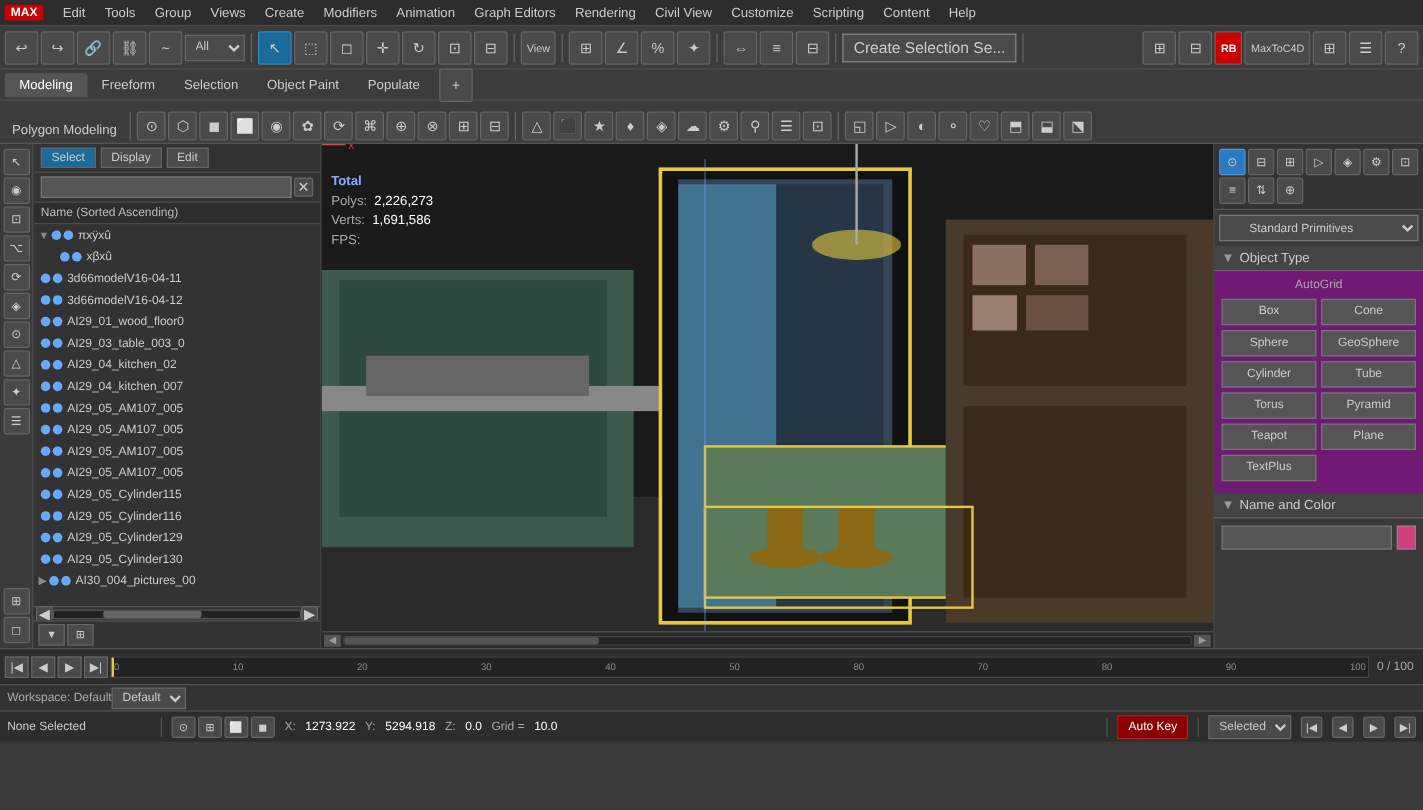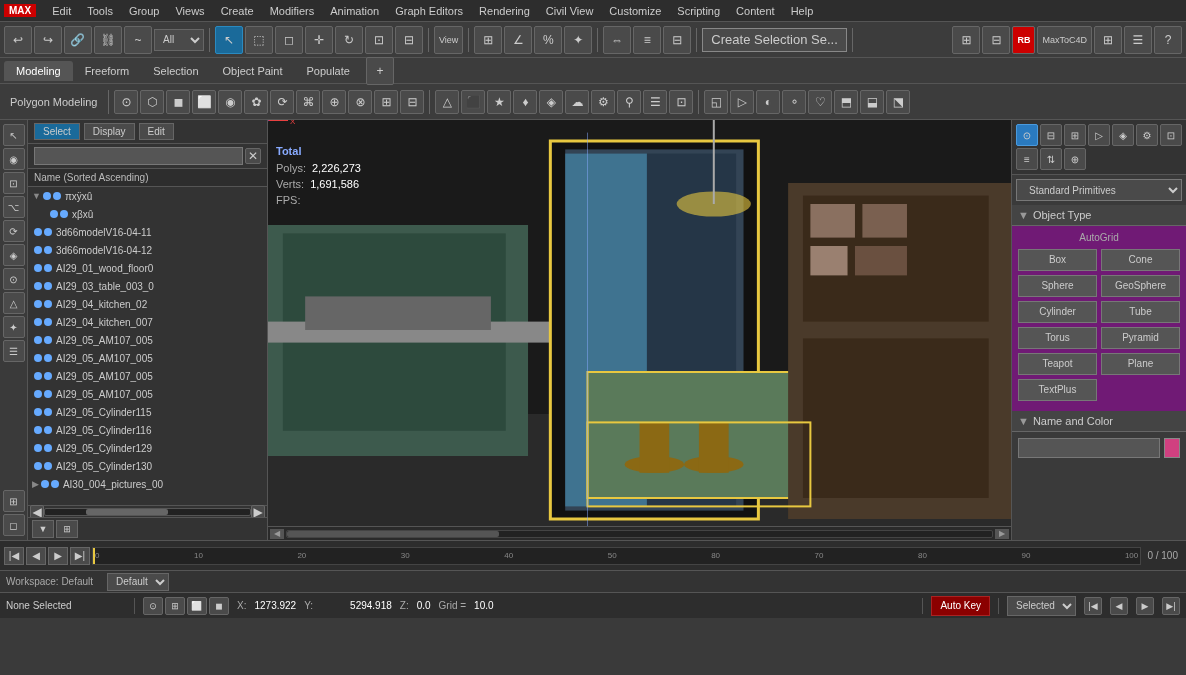--- a/index.html
+++ b/index.html
@@ -96,21 +96,21 @@
       cursor: pointer;
       color: #ccc;
       font-size: 11px;
       border-radius: 3px 3px 0 0;
     }
     .tab.active { background: #555; color: white; }
 
     
     .toolbar-row2 {
       display: flex;
-      align-items: center;
+      align-items: flex-end;
       background: #3c3c3c;
       height: 36px;
       padding: 2px 4px;
       border-bottom: 1px solid #555;
       gap: 2px;
     }
     .polygon-label {
       color: #ccc;
       font-size: 11px;
       padding: 2px 6px;
@@ -222,21 +222,21 @@
     }
     .rp-icon.active { background: #2a7abf; border-color: #4a9add; }
     .rp-dropdown {
       margin: 4px;
       height: 22px;
       background: #4a4a4a;
       border: 1px solid #777;
       color: #ccc;
       font-size: 10px;
       width: calc(100% - 8px);
-      padding: 0 8px;
+      padding: 0 20px;
     }
     .rp-section {
       margin: 0;
     }
     .rp-section-header {
       display: flex;
       align-items: center;
       padding: 4px 6px;
       background: #444;
       border-bottom: 1px solid #666;
@@ -331,21 +331,21 @@
       flex: 1;
     }
 
     .workspace-bar {
       display: flex;
       align-items: center;
       background: #333;
       height: 22px;
       border-top: 1px solid #555;
       padding: 0 6px;
-      gap: 14px;
+      gap: 0;
     }
     .workspace-dropdown {
       height: 18px;
       background: #4a4a4a;
       border: 1px solid #666;
       color: #ccc;
       font-size: 10px;
       padding: 0 4px;
     }
 
@@ -882,21 +882,21 @@
     <div class="toolbar-btn" style="width:20px;height:18px;font-size:9px;">⊙</div>
     <div class="toolbar-btn" style="width:20px;height:18px;font-size:9px;">⊞</div>
     <div class="toolbar-btn" style="width:20px;height:18px;font-size:9px;">⬜</div>
     <div class="toolbar-btn" style="width:20px;height:18px;font-size:9px;">◼</div>
   </div>
 
   <div style="flex:1;display:flex;gap:8px;align-items:center;">
     <span style="color:#aaa;font-size:10px;">X:</span>
     <span style="color:#fff;font-size:10px;">1273.922</span>
     <span style="color:#aaa;font-size:10px;">Y:</span>
-    <span style="color:#fff;font-size:10px;margin-left:29px;">5294.918</span>
+    <span style="color:#fff;font-size:10px;">5294.918</span>
     <span style="color:#aaa;font-size:10px;">Z:</span>
     <span style="color:#fff;font-size:10px;">0.0</span>
     <span style="color:#aaa;font-size:10px;">Grid =</span>
     <span style="color:#fff;font-size:10px;">10.0</span>
   </div>
   <div style="width:1px;height:16px;background:#555;"></div>
 
   <button style="background:#8B0000;color:white;border:1px solid #aa2222;font-size:10px;padding:2px 8px;cursor:pointer;height:20px;">Auto Key</button>
   <div style="width:1px;height:16px;background:#555;"></div>
   <select style="background:#4a4a4a;border:1px solid #666;color:#ccc;font-size:10px;height:20px;padding:0 4px;">

